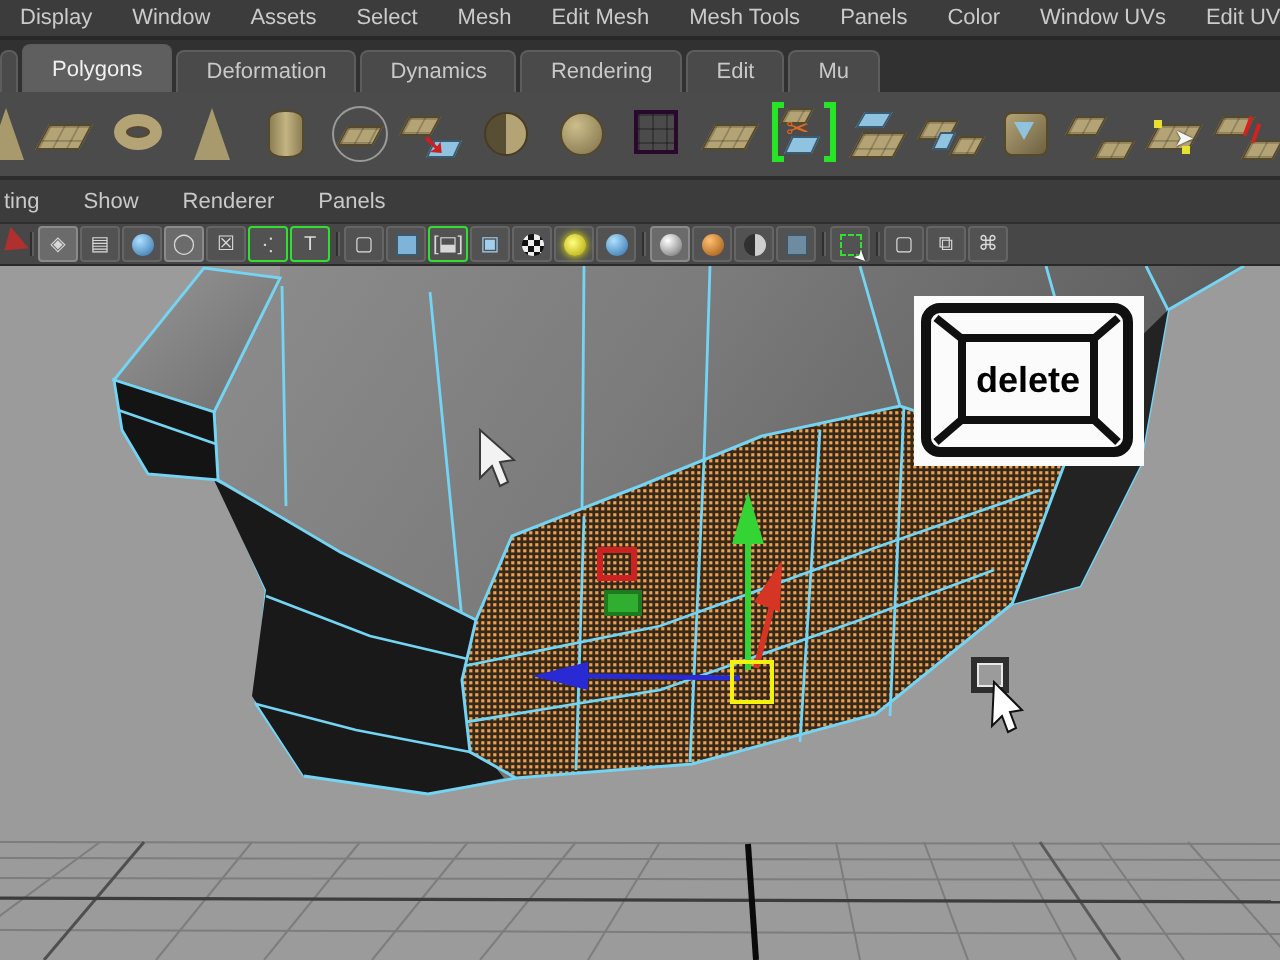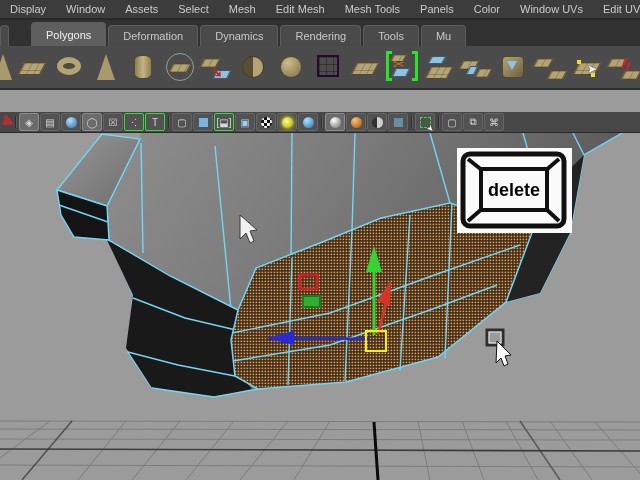--- a/index.html
+++ b/index.html
@@ -12,21 +12,21 @@
     background:#3c3c3c; border-bottom:2px solid #282828; display:flex;
     align-items:center; gap:0; white-space:nowrap; overflow:hidden; }
   .menubar span { color:#cbcbcb; font-size:11px; padding:0 10px; cursor:default; }
 
   
   .tabrow { position:absolute; left:0; top:20px; width:640px; height:26px;
     background:#313131; display:flex; align-items:flex-end; overflow:hidden; }
   .tab { height:21px; background:#4a4a4a; border:1px solid #5d5d5d; border-bottom:none;
     border-radius:4px 4px 0 0; color:#c9c9c9; font-size:11px; display:flex;
     align-items:center; justify-content:center; padding:0 14px; margin-right:2px; }
-  .tab.active { height:24px; background:#5f5f5f; color:#f0f0f0;margin-left:20px; }
+  .tab.active { height:24px; background:#5f5f5f; color:#f0f0f0; }
   .tab.sliver { width:9px; padding:0; }
 
   
   .shelf { position:absolute; left:0; top:46px; width:640px; height:44px;
     background:#4b4b4b; border-bottom:2px solid #2d2d2d; display:flex;
     align-items:center; overflow:hidden; }
   .si { width:37px; height:38px; position:relative; flex:0 0 auto; }
   .si .plane { position:absolute; left:7px; top:14px; width:22px; height:13px;
     background:#b3a375; transform:skewX(-28deg);
     background-image:linear-gradient(#00000033 1px,transparent 1px),linear-gradient(90deg,#00000033 1px,transparent 1px);
@@ -125,21 +125,21 @@
     <span>Edit UVs</span>
 
   </div>
 
   <div class="tabrow">
     <div class="tab sliver"></div>
     <div class="tab active">Polygons</div>
     <div class="tab">Deformation</div>
     <div class="tab">Dynamics</div>
     <div class="tab">Rendering</div>
-    <div class="tab">Tools</div>
+    <div class="tab">Edit</div>
     <div class="tab">Mu</div>
   </div>
 
   <div class="shelf">
     <div class="si" style="width:14px">
         <div class="cone" style="left:-6px"></div>
       </div>
     <div class="si">
         <div class="plane"></div>
       </div>
@@ -203,20 +203,26 @@
         <div class="cur">➤</div>
       </div>
     <div class="si">
         <div class="plane p3"></div>
         <div class="plane p2"></div>
         <div class="redmark"></div>
       </div>
 
   </div>
 
+  <div class="panelmenu">
+    <span>ting</span>
+    <span>Show</span>
+    <span>Renderer</span>
+    <span>Panels</span>
+  </div>
 
   <div class="ptool">
     <div class="pen"></div>
     <div class="tbsep"></div>
     <div class="tb pressed">◈</div>
     <div class="tb">▤</div>
     <div class="tb">
         <span class="dot blue"></span>
       </div>
     <div class="tb pressed">◯</div>

